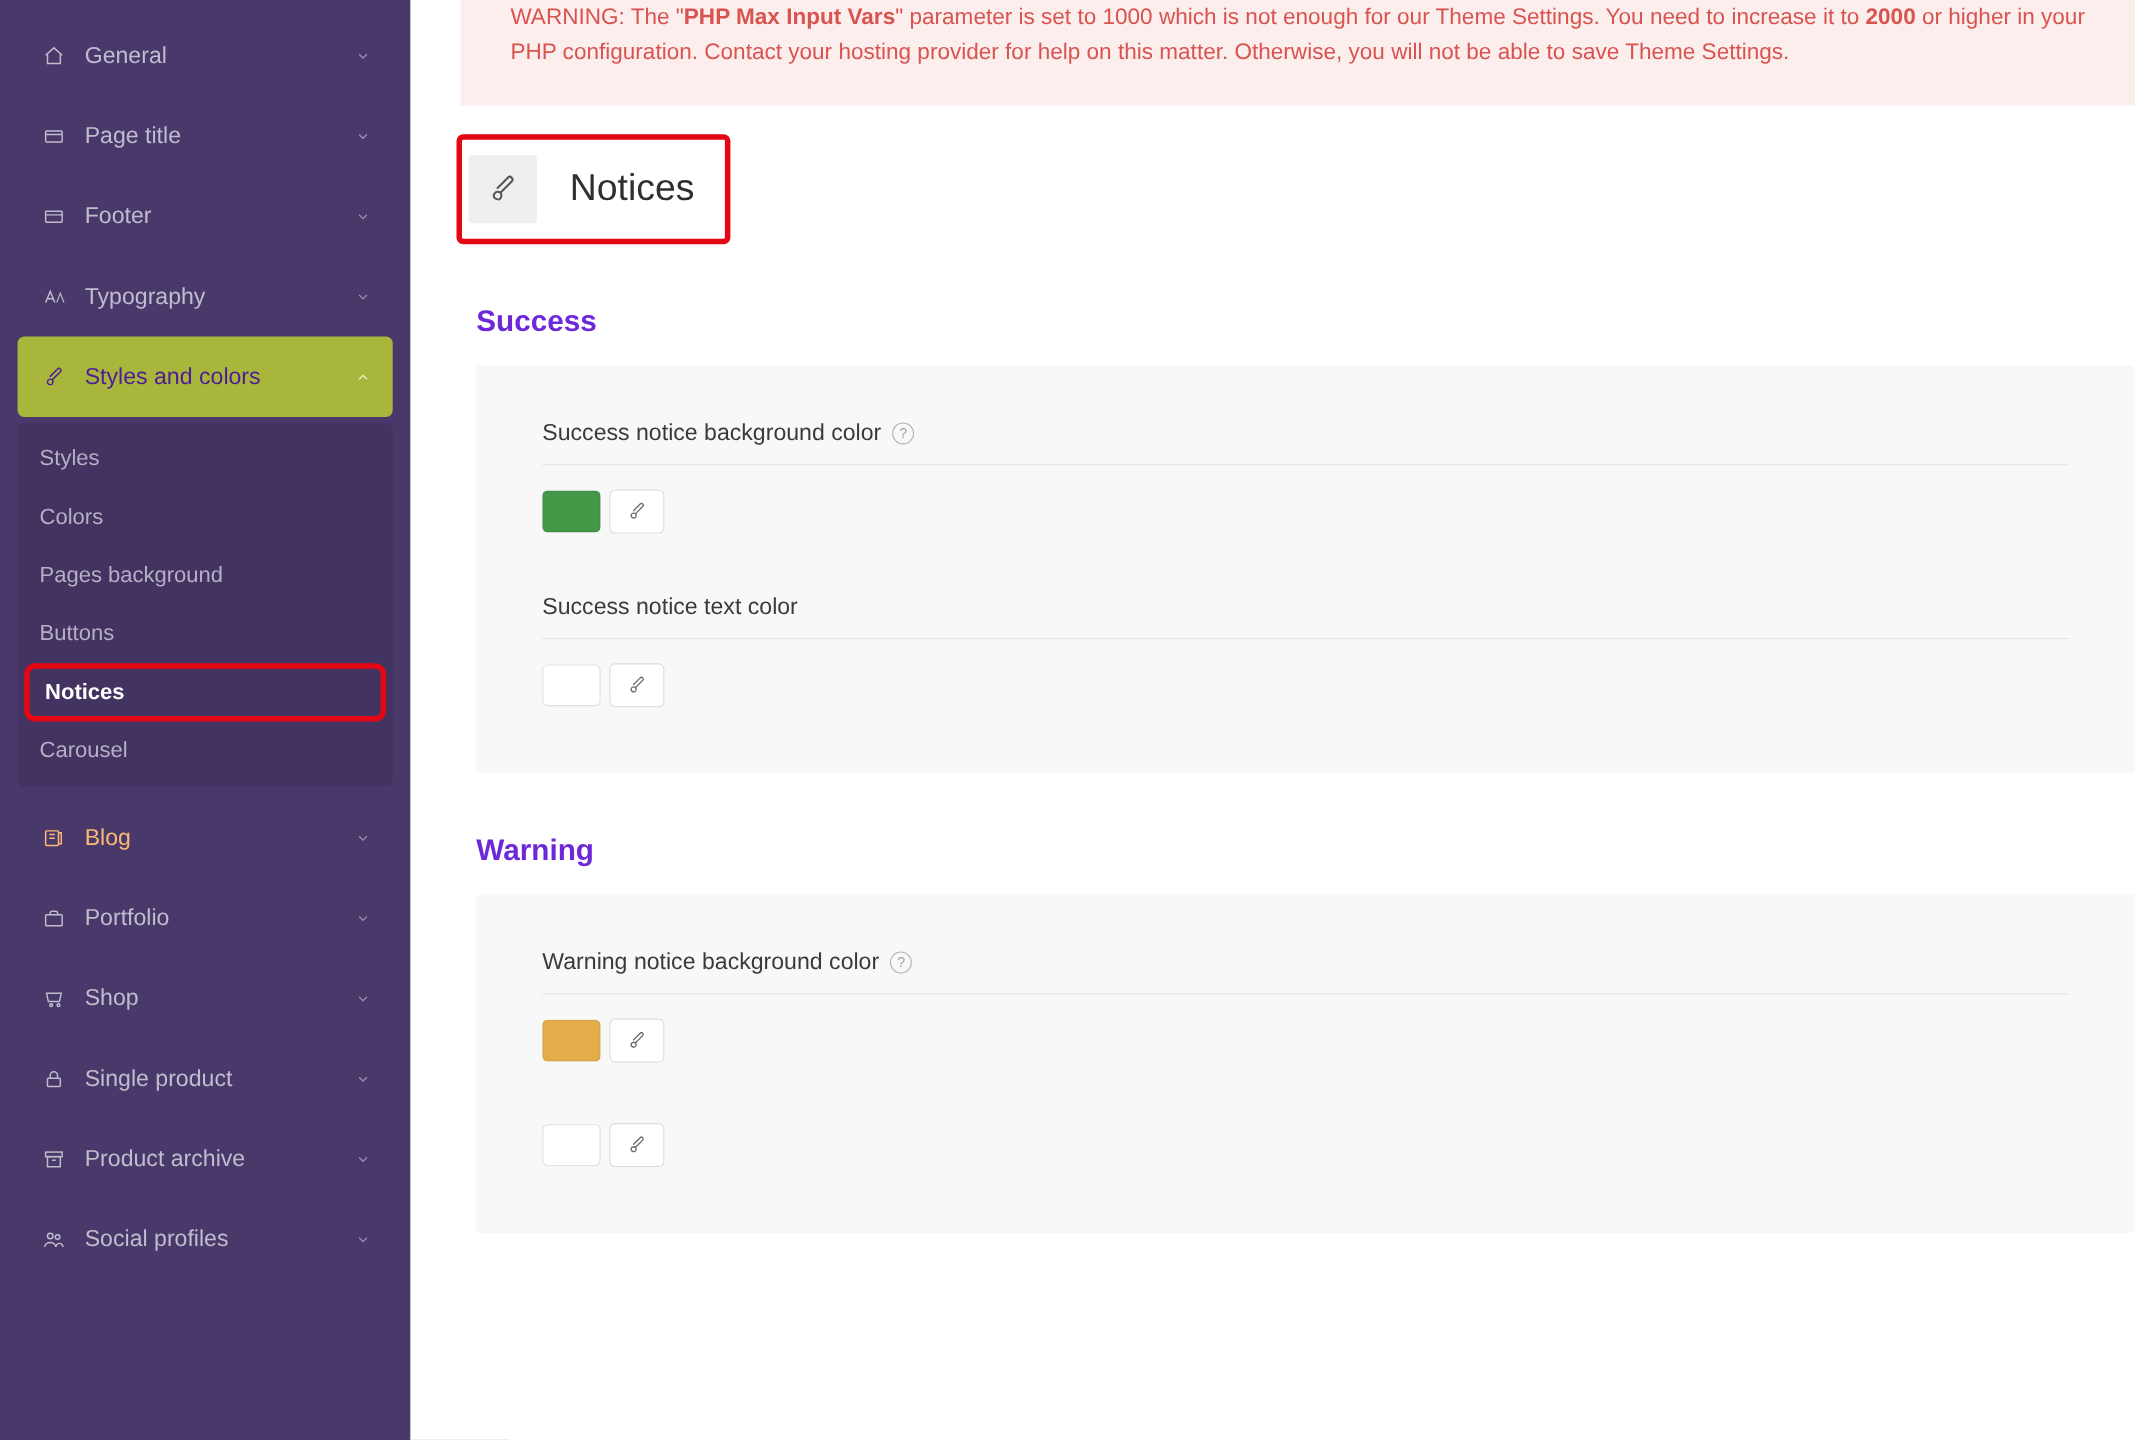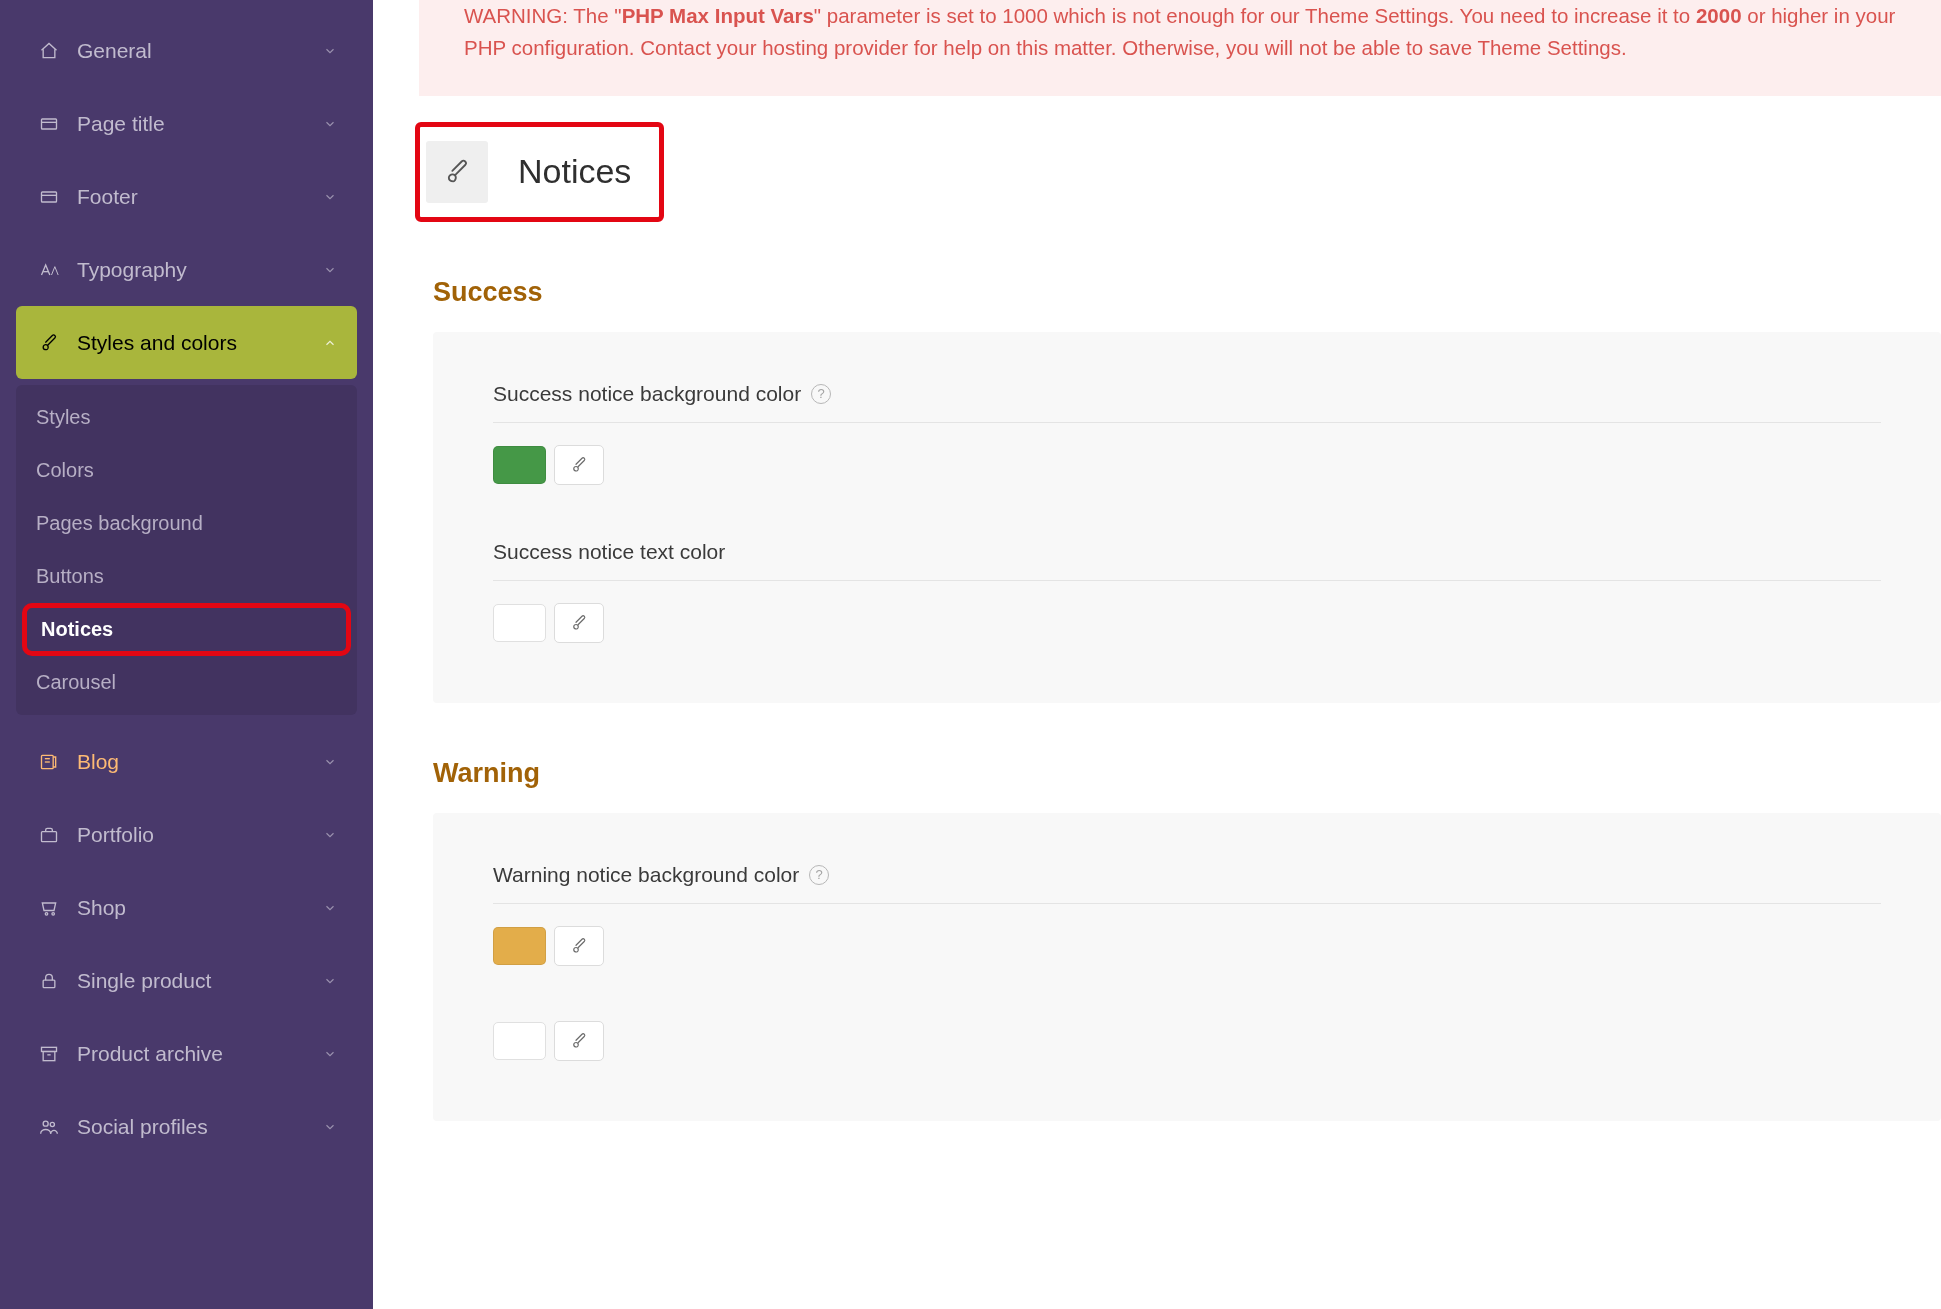--- a/index.html
+++ b/index.html
@@ -1,36 +1,36 @@
 <!DOCTYPE html>
 <html><head>
 <meta charset="utf-8">
 <style>
 *{box-sizing:border-box;margin:0;padding:0;font-family:"Segoe UI",Arial,sans-serif}
 body{background:#49396b;display:flex;min-height:100vh;overflow-x:hidden}
 .sidebar{width:373px;flex-shrink:0;background:#49396b;padding:14px 16px}
 .nav-item{display:flex;align-items:center;height:73px;padding:0 20px;color:#c1bbce;font-size:21px;cursor:pointer;position:relative;border-radius:6px}
-.nav-item.active{background:#a9b63c;color:#000000}
+.nav-item.active{background:#a9b63c;color:#4c1d95}
 .nav-item.highlight{color:#fdba74}
 .nav-item .ico{width:26px;margin-right:15px;display:flex;align-items:center;justify-content:center}
 .nav-item .chev{position:absolute;right:20px;color:#9a91ae;font-size:18px}
 .nav-item.active .chev{color:rgba(255,255,255,0.8)}
 .subnav{background:#423360;border-radius:6px;margin:6px 0 10px;padding:6px 0}
 .sub-item{display:block;padding:15px 20px;color:#b7afc5;font-size:20px;cursor:pointer}
 .sub-item.current{color:#fff;font-weight:600;position:relative}
 .red-box{border:5px solid #e30613;border-radius:10px}
 .sub-item.current.red-box{margin:0 6px;padding:10px 14px}
 .content{flex:1;background:#fff;margin-left:0;min-height:100vh}
 .warning-bar{background:#fdeeee;color:#d9534f;font-size:20.5px;line-height:1.55;padding:0 45px 32px;margin-left:46px}
 .warning-bar b{font-weight:700}
 .page-title-row{display:flex;align-items:center;margin:26px 0 0 42px;padding:14px 28px 14px 6px;width:fit-content}
 .page-title-row.red-box{border-radius:6px}
 .page-title-ico{width:62px;height:62px;background:#efefef;border-radius:3px;display:flex;align-items:center;justify-content:center;margin-right:30px;color:#565656}
 .page-title{font-size:34px;color:#2f2f2f;font-weight:400}
-.section-title{font-size:27px;font-weight:600;color:#a16207;margin:55px 0 24px 60px}
+.section-title{font-size:27px;font-weight:600;color:#6d28d9;margin:55px 0 24px 60px}
 .panel{background:#f8f8f8;margin:0 0 0 60px;padding:50px 60px 60px;border-radius:4px}
 .field{margin-bottom:55px}
 .field:last-child{margin-bottom:0}
 .field-label{font-size:21px;color:#3a3a3a;display:flex;align-items:center;padding-bottom:16px;border-bottom:1px solid #e4e4e4}
 .help{display:inline-flex;width:20px;height:20px;border:1.5px solid #b7b7b7;border-radius:50%;align-items:center;justify-content:center;font-size:13px;color:#a4a4a4;margin-left:10px}
 .color-row{display:flex;gap:8px;margin-top:22px;align-items:center}
 .swatch{width:53px;height:38px;border-radius:5px;border:1px solid rgba(0,0,0,0.08)}
 .swatch.white{border:1px solid #e0e0e0}
 .picker-btn{width:50px;height:40px;border:1px solid #dcdcdc;border-radius:5px;background:#fff;display:flex;align-items:center;justify-content:center;color:#6b6b6b;cursor:pointer}
 svg{display:block}

